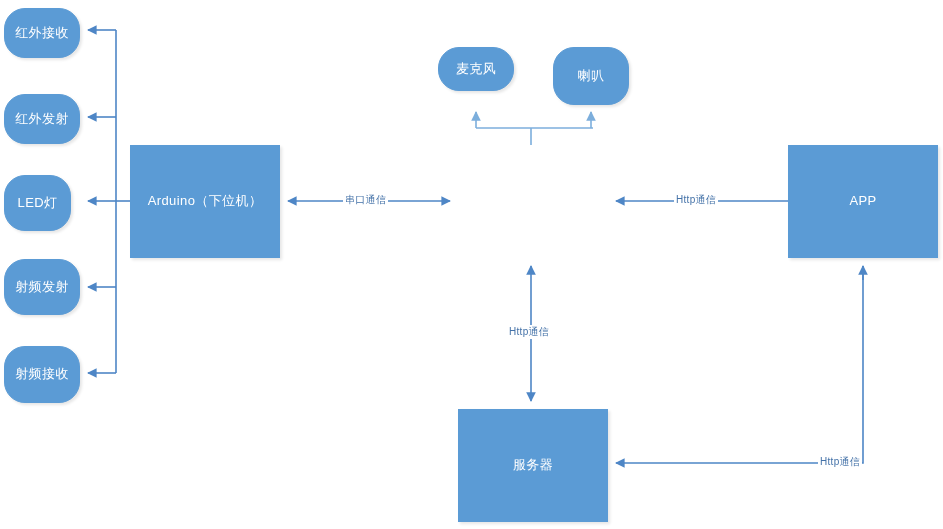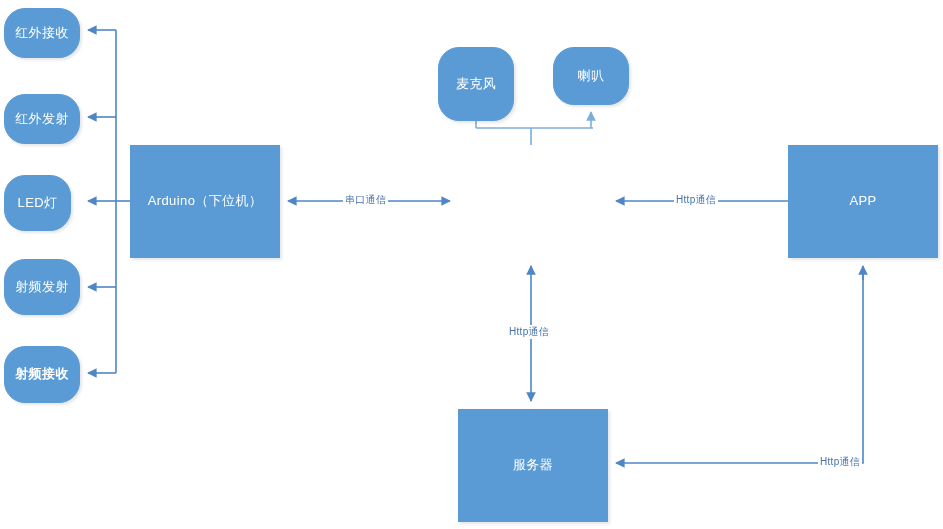--- a/index.html
+++ b/index.html
@@ -114,29 +114,29 @@
   </div>
 
   <div class="node small" style="left:4px; top:175px; width:67px; height:56px;">
     <span>LED灯</span>
   </div>
 
   <div class="node small" style="left:4px; top:259px; width:76px; height:56px;text-align:center;">
     <span>射频发射</span>
   </div>
 
-  <div class="node small" style="left:4px; top:346px; width:76px; height:57px;font-weight:bold;">
+  <div class="node small" style="left:4px; top:346px; width:76px; height:57px;">
     <span>射频接收</span>
   </div>
 
   <div class="node big" style="left:130px; top:145px; width:150px; height:113px;">
     <span>Arduino（下位机）</span>
   </div>
 
-  <div class="node small" style="left:438px; top:47px; width:76px; height:74px;">
+  <div class="node small" style="left:438px; top:47px; width:76px; height:44px;">
     <span>麦克风</span>
   </div>
 
   <div class="node small" style="left:553px; top:47px; width:76px; height:58px;justify-content:center;">
     <span>喇叭</span>
   </div>
 
 
   <div class="node big" style="left:788px; top:145px; width:150px; height:113px;">
     <span>APP</span>

